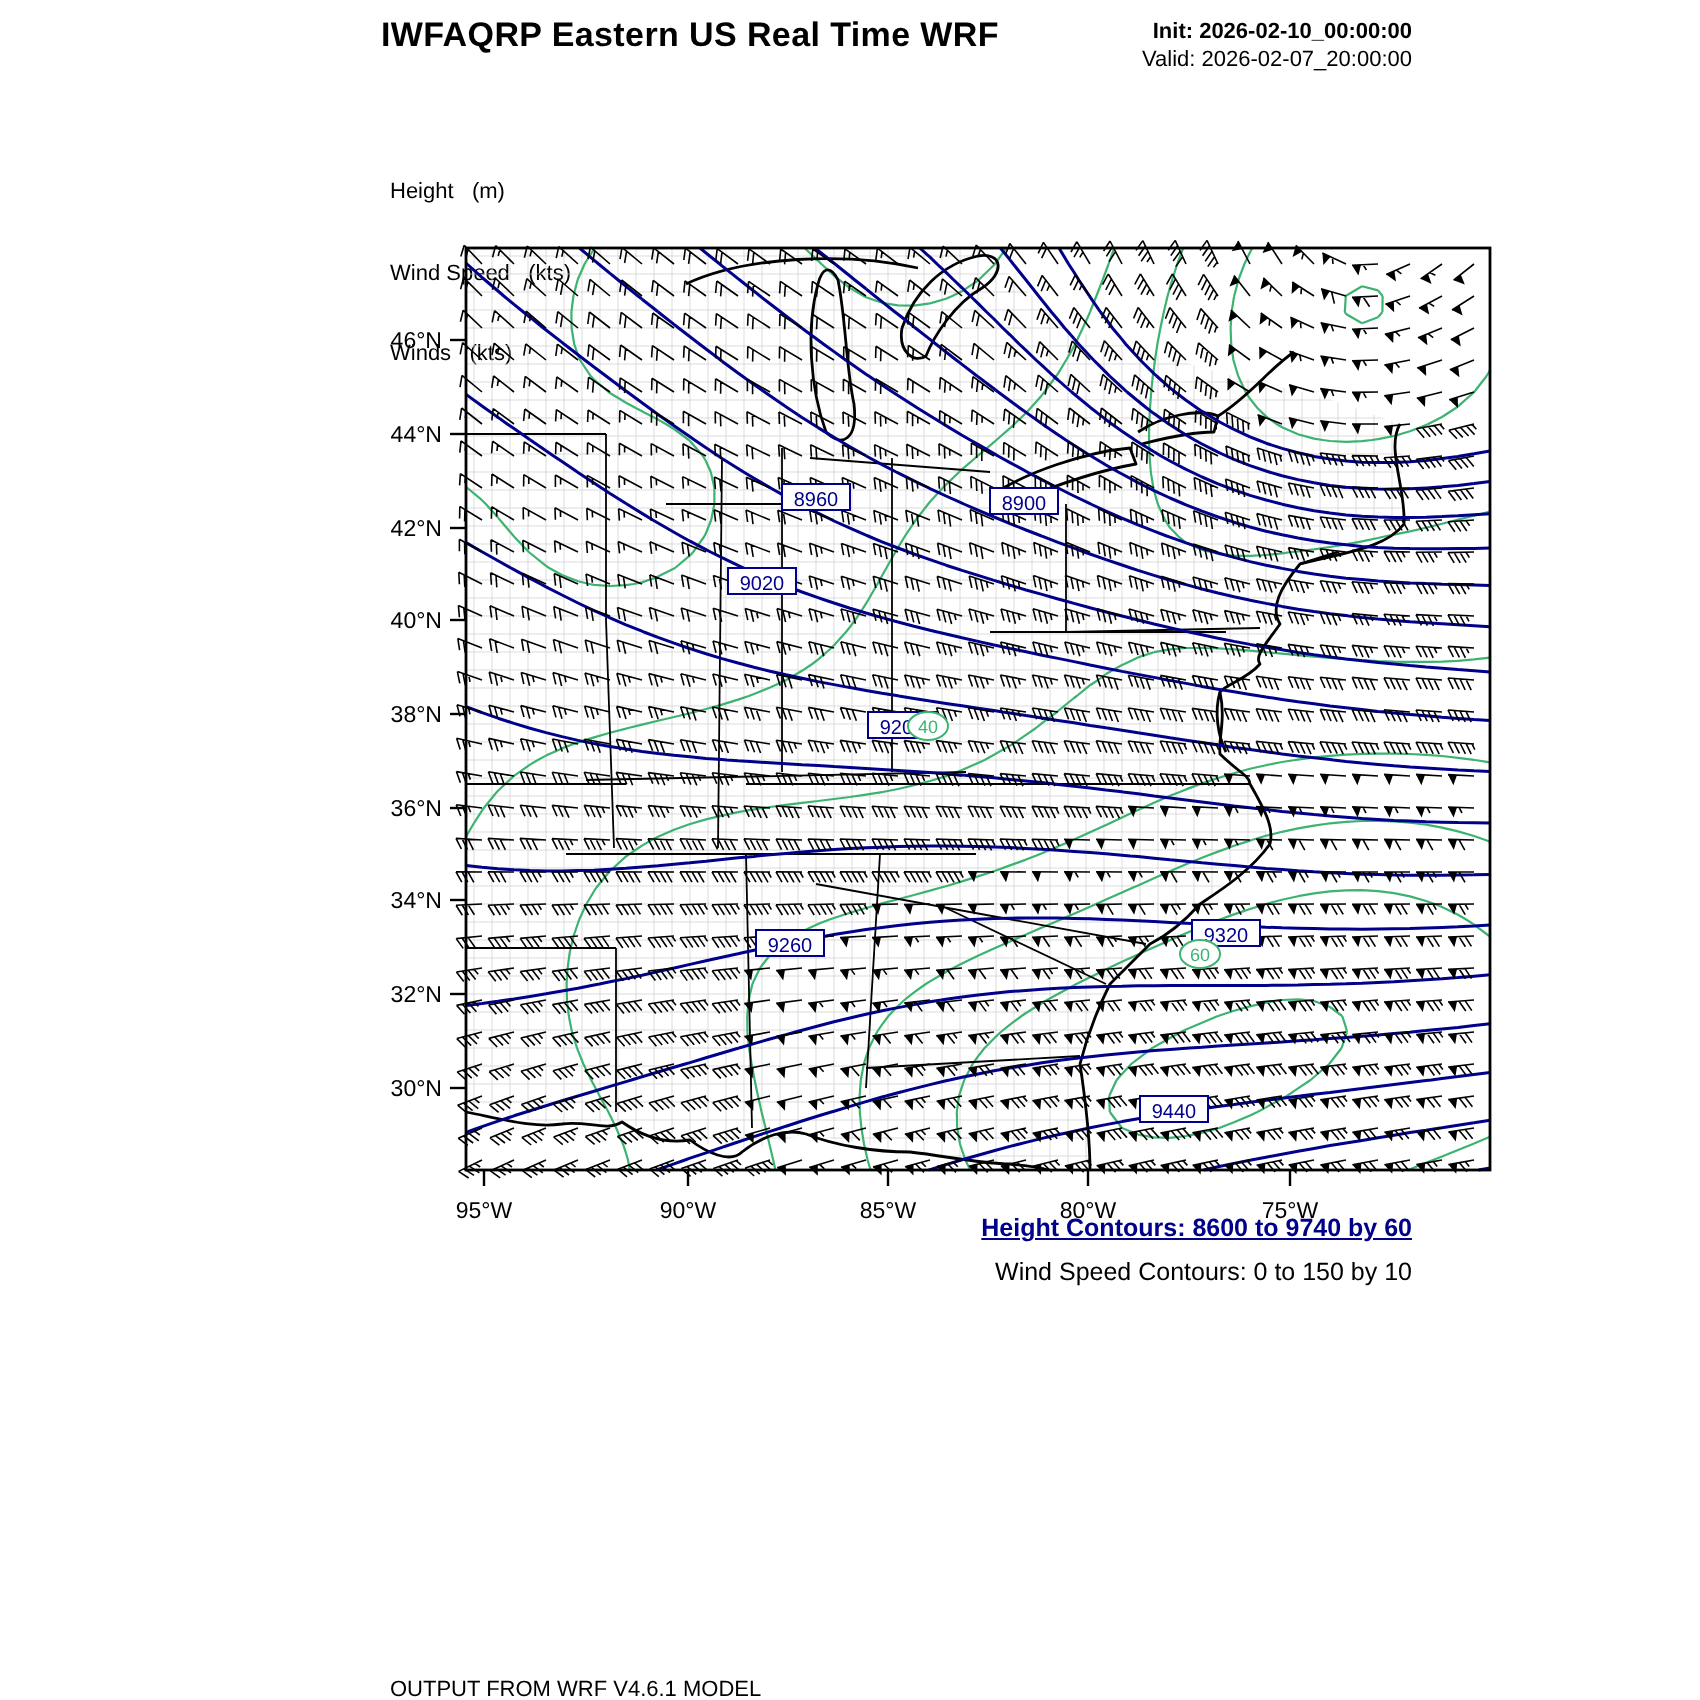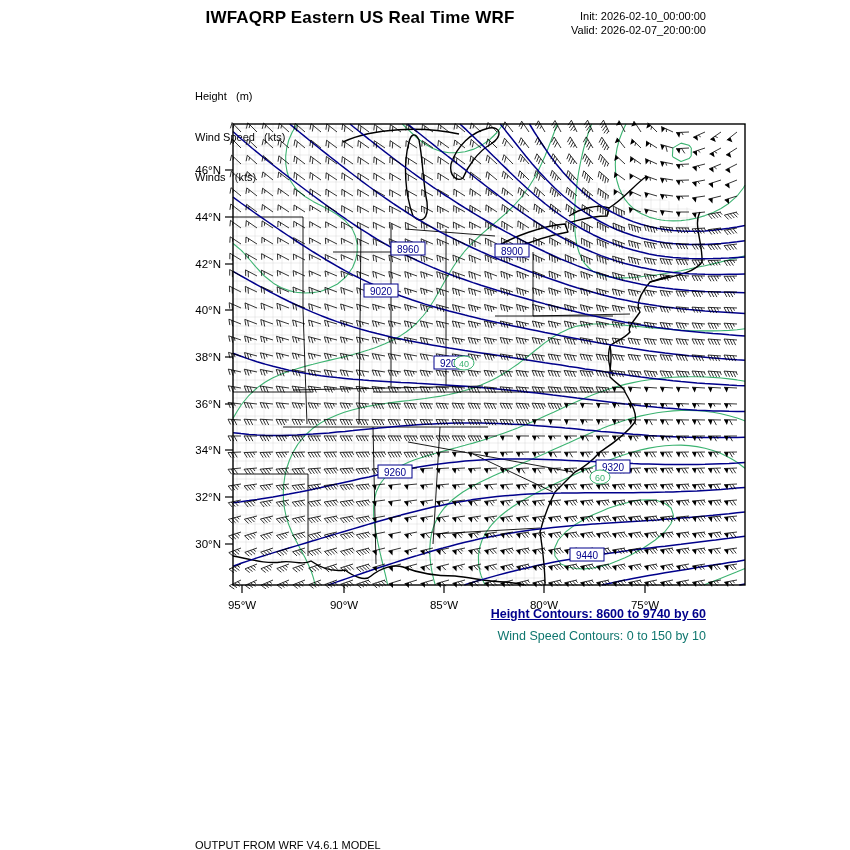--- a/index.html
+++ b/index.html
@@ -1,20 +1,20 @@
 <!DOCTYPE html>
 <html><head>
 <meta charset="utf-8">
 <style>
   html,body{margin:0;padding:0;background:#ffffff;}
   body{width:850px;height:850px;position:relative;font-family:"Liberation Sans",sans-serif;color:#000;}
   .abs{position:absolute;}
-  #title{left:0;top:8px;width:690px;text-align:center;font-size:17px;font-weight:bold;letter-spacing:.2px;padding-left:15px;}
+  #title{left:0;top:8px;width:690px;text-align:center;font-size:17px;font-weight:bold;letter-spacing:.2px;}
   #initblock{left:430px;top:9px;width:276px;text-align:right;font-size:11px;line-height:14px;}
-  #init-line{font-weight:normal;}
+  #init-line{font-weight:bold;}
   #legendblock{left:195px;top:63px;font-size:11px;line-height:13.5px;white-space:pre;}
   #mapwrap{left:0;top:12px;margin-left:40px;}
   #hc-legend{left:300px;top:607px;width:406px;text-align:right;font-size:12.5px;font-weight:bold;text-decoration:underline;}
   #wc-legend{left:300px;top:629px;width:406px;text-align:right;font-size:12.5px;}
   #footer{left:195px;top:810px;font-size:11px;line-height:14px;white-space:pre;}
 </style>
 </head>
 <body>
 
 <div class="abs" id="title">IWFAQRP Eastern US Real Time WRF</div>
@@ -148,18 +148,18 @@
         <text x="547" y="547" text-anchor="middle" font-size="10" font-family="Liberation Sans, sans-serif" fill="#00008b">9440</text>
         <ellipse cx="424" cy="351" rx="10" ry="7" fill="#fff" stroke="#3cb371" stroke-width="1"></ellipse>
         <text x="424" y="354.5" text-anchor="middle" font-size="9" font-family="Liberation Sans, sans-serif" fill="#3cb371">40</text>
         <ellipse cx="560" cy="465" rx="10" ry="7" fill="#fff" stroke="#3cb371" stroke-width="1"></ellipse>
         <text x="560" y="468.5" text-anchor="middle" font-size="9" font-family="Liberation Sans, sans-serif" fill="#3cb371">60</text>
       </g>
     </svg>
 </div>
 
 <div class="abs" id="hc-legend" style="color: rgb(0, 0, 139);">Height Contours: 8600 to 9740 by 60</div>
-<div class="abs" id="wc-legend" style="color: #0f766e; text-align: right;">Wind Speed Contours: 0 to 150 by 10</div>
+<div class="abs" id="wc-legend" style="color: #000000; text-align: right;">Wind Speed Contours: 0 to 150 by 10</div>
 
 <div class="abs" id="footer">
   <div>OUTPUT FROM WRF V4.6.1 MODEL</div>
   
 </div>
 
 </body></html>

